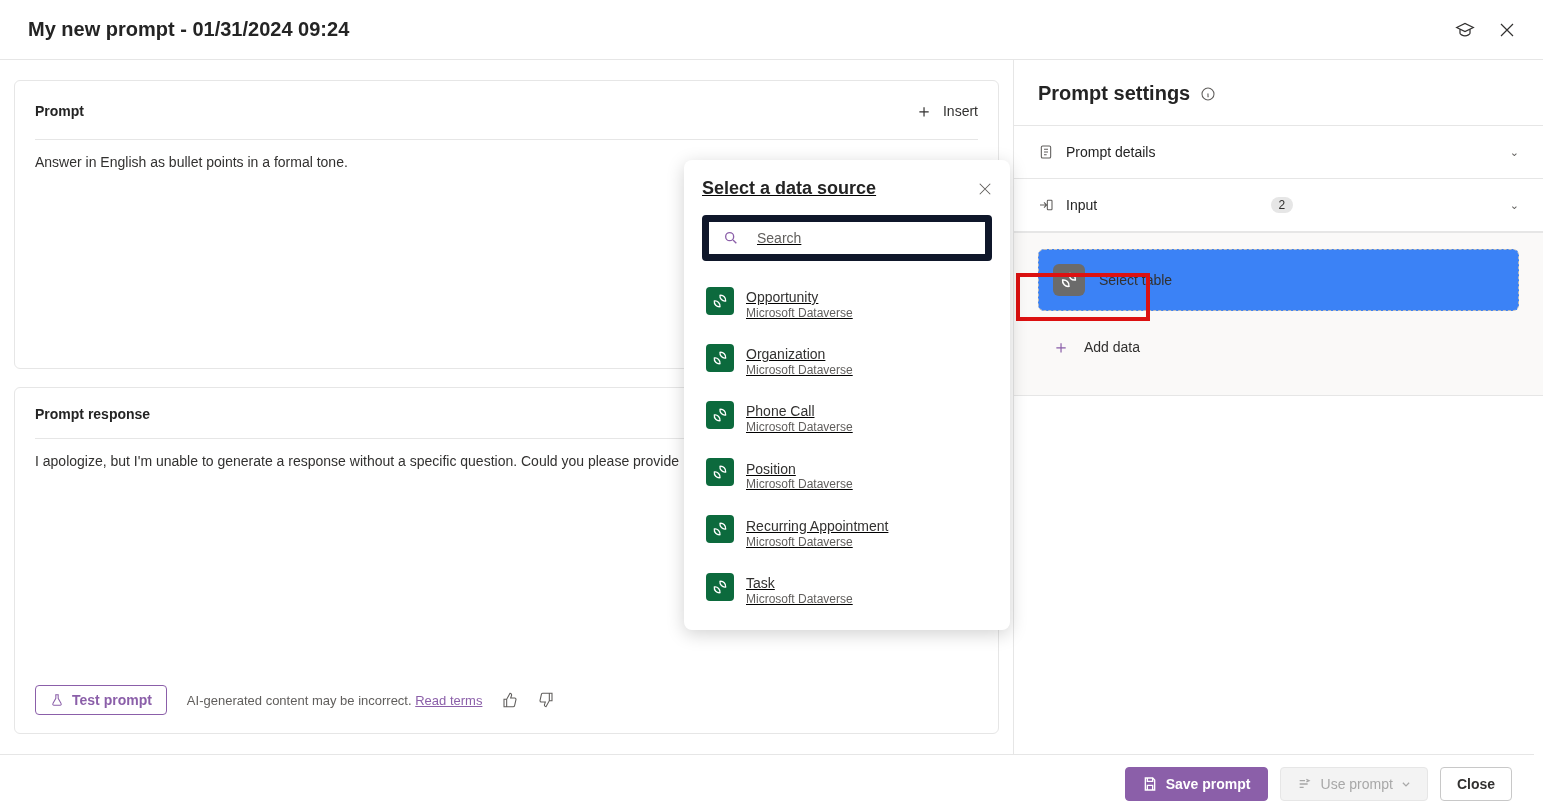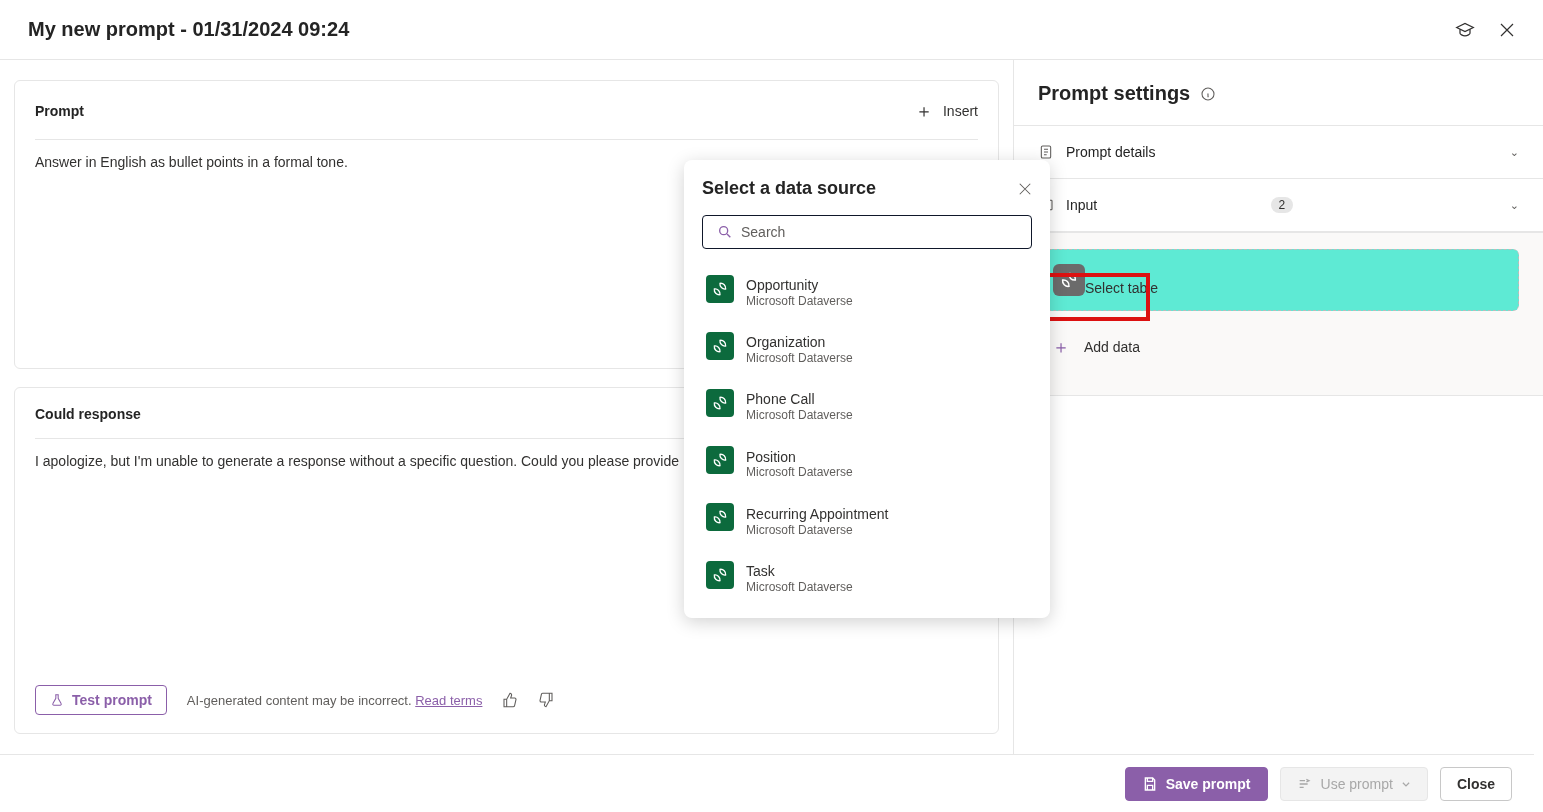--- a/index.html
+++ b/index.html
@@ -34,29 +34,29 @@
 .accordion { border-bottom: 1px solid #e6e6e6; }
 .acc-row { display: flex; align-items: center; padding: 18px 24px; gap: 12px; cursor: pointer; }
 .acc-label { font-size: 14px; color: #242424; flex: 1; }
 .acc-label.bold { font-weight: 600; }
 .badge { background: #e6e6e6; border-radius: 10px; padding: 1px 8px; font-size: 12px; color: #323130; }
 .chev { color: #605e5c; font-size: 11px; }
 
 .highlight-box { border: 4px solid #dc1111; display: inline-block; position: absolute; top: 273px; left: 1016px; width: 134px; height: 48px; pointer-events: none; z-index: 5; }
 
 .acc-body { padding: 16px 24px 22px 24px; background: #faf9f8; border-top: 1px solid #e6e6e6; }
-.select-table { border: 1px dashed #bbb; border-radius: 6px; padding: 14px 14px; display: flex; align-items: flex-end; font-size: 14px; color: #323130; background: #5eead4; cursor: pointer; }
+.select-table { border: 1px dashed #bbb; border-radius: 6px; padding: 14px 14px; display: flex; align-items: center; gap: 14px; font-size: 14px; color: #323130; background: #3b82f6; cursor: pointer; }
 .select-table .sq { width: 32px; height: 32px; background: #6b6b6b; border-radius: 6px; display: flex; align-items: center; justify-content: center; }
 .add-data { display: flex; align-items: center; gap: 14px; padding: 14px 14px; margin-top: 10px; font-size: 14px; color: #323130; cursor: pointer; }
 .plus-thin { color: #8b5fa9; font-size: 18px; font-weight: 400; }
 
-.popup { position: absolute; top: 160px; left: 684px; width: 366px; background: #fff; border-radius: 8px; box-shadow: 0 4px 18px rgba(0,0,0,0.18); padding: 18px; z-index: 10; }
+.popup { position: absolute; top: 160px; left: 684px; width: 326px; background: #fff; border-radius: 8px; box-shadow: 0 4px 18px rgba(0,0,0,0.18); padding: 18px; z-index: 10; text-decoration: underline; }
 .popup-head { display: flex; justify-content: space-between; align-items: center; margin-bottom: 16px; }
 .popup-title { font-size: 18px; font-weight: 600; color: #242424; }
-.search-box { display: flex; align-items: center; gap: 8px; border: 1px solid #0f172a; border-radius: 4px; padding: 8px 14px; margin-bottom: 14px; }
+.search-box { display: flex; align-items: center; gap: 18px; border: 7px solid #0f172a; border-radius: 4px; padding: 8px 14px; margin-bottom: 14px; }
 .search-box input { border: none; outline: none; font-size: 14px; flex: 1; color: #323130; }
 .search-box input::placeholder { color: #605e5c; }
 .src-icon { color: #8b5fa9; }
 
 .ds-list { display: flex; flex-direction: column; gap: 6px; }
 .ds-item { display: flex; align-items: center; gap: 12px; padding: 6px 4px; cursor: pointer; border-radius: 4px; }
 .ds-icon { width: 28px; height: 28px; background: #0c6a3d; border-radius: 4px; display: flex; align-items: center; justify-content: center; flex-shrink: 0; }
 .ds-name { font-size: 14px; color: #323130; line-height: 1.2; margin-top: 8px; }
 .ds-sub { font-size: 12px; color: #605e5c; line-height: 1.2; }
 
@@ -96,21 +96,21 @@
         <button class="insert-btn">
           <span class="plus-lg">＋</span>
           <span>Insert</span>
         </button>
       </div>
       <div class="prompt-text">Answer in English as bullet points in a formal tone.</div>
     </div>
 
     <div class="card" style="flex:1;">
       <div class="card-header">
-        <div class="card-title">Could response</div>
+        <div class="card-title">Prompt response</div>
       </div>
       <div class="response-text">I apologize, but I'm unable to generate a response without a specific question. Could you please provide</div>
       <div class="card-footer">
         <button class="test-btn">
           <svg width="14" height="14" viewBox="0 0 24 24" fill="none" stroke="currentColor" stroke-width="1.8">
               <path d="M9 3h6M10 3v6l-5 9a2 2 0 002 3h10a2 2 0 002-3l-5-9V3"></path>
             </svg>
           <span>Test prompt</span>
         </button>
         <span class="ai-note">

